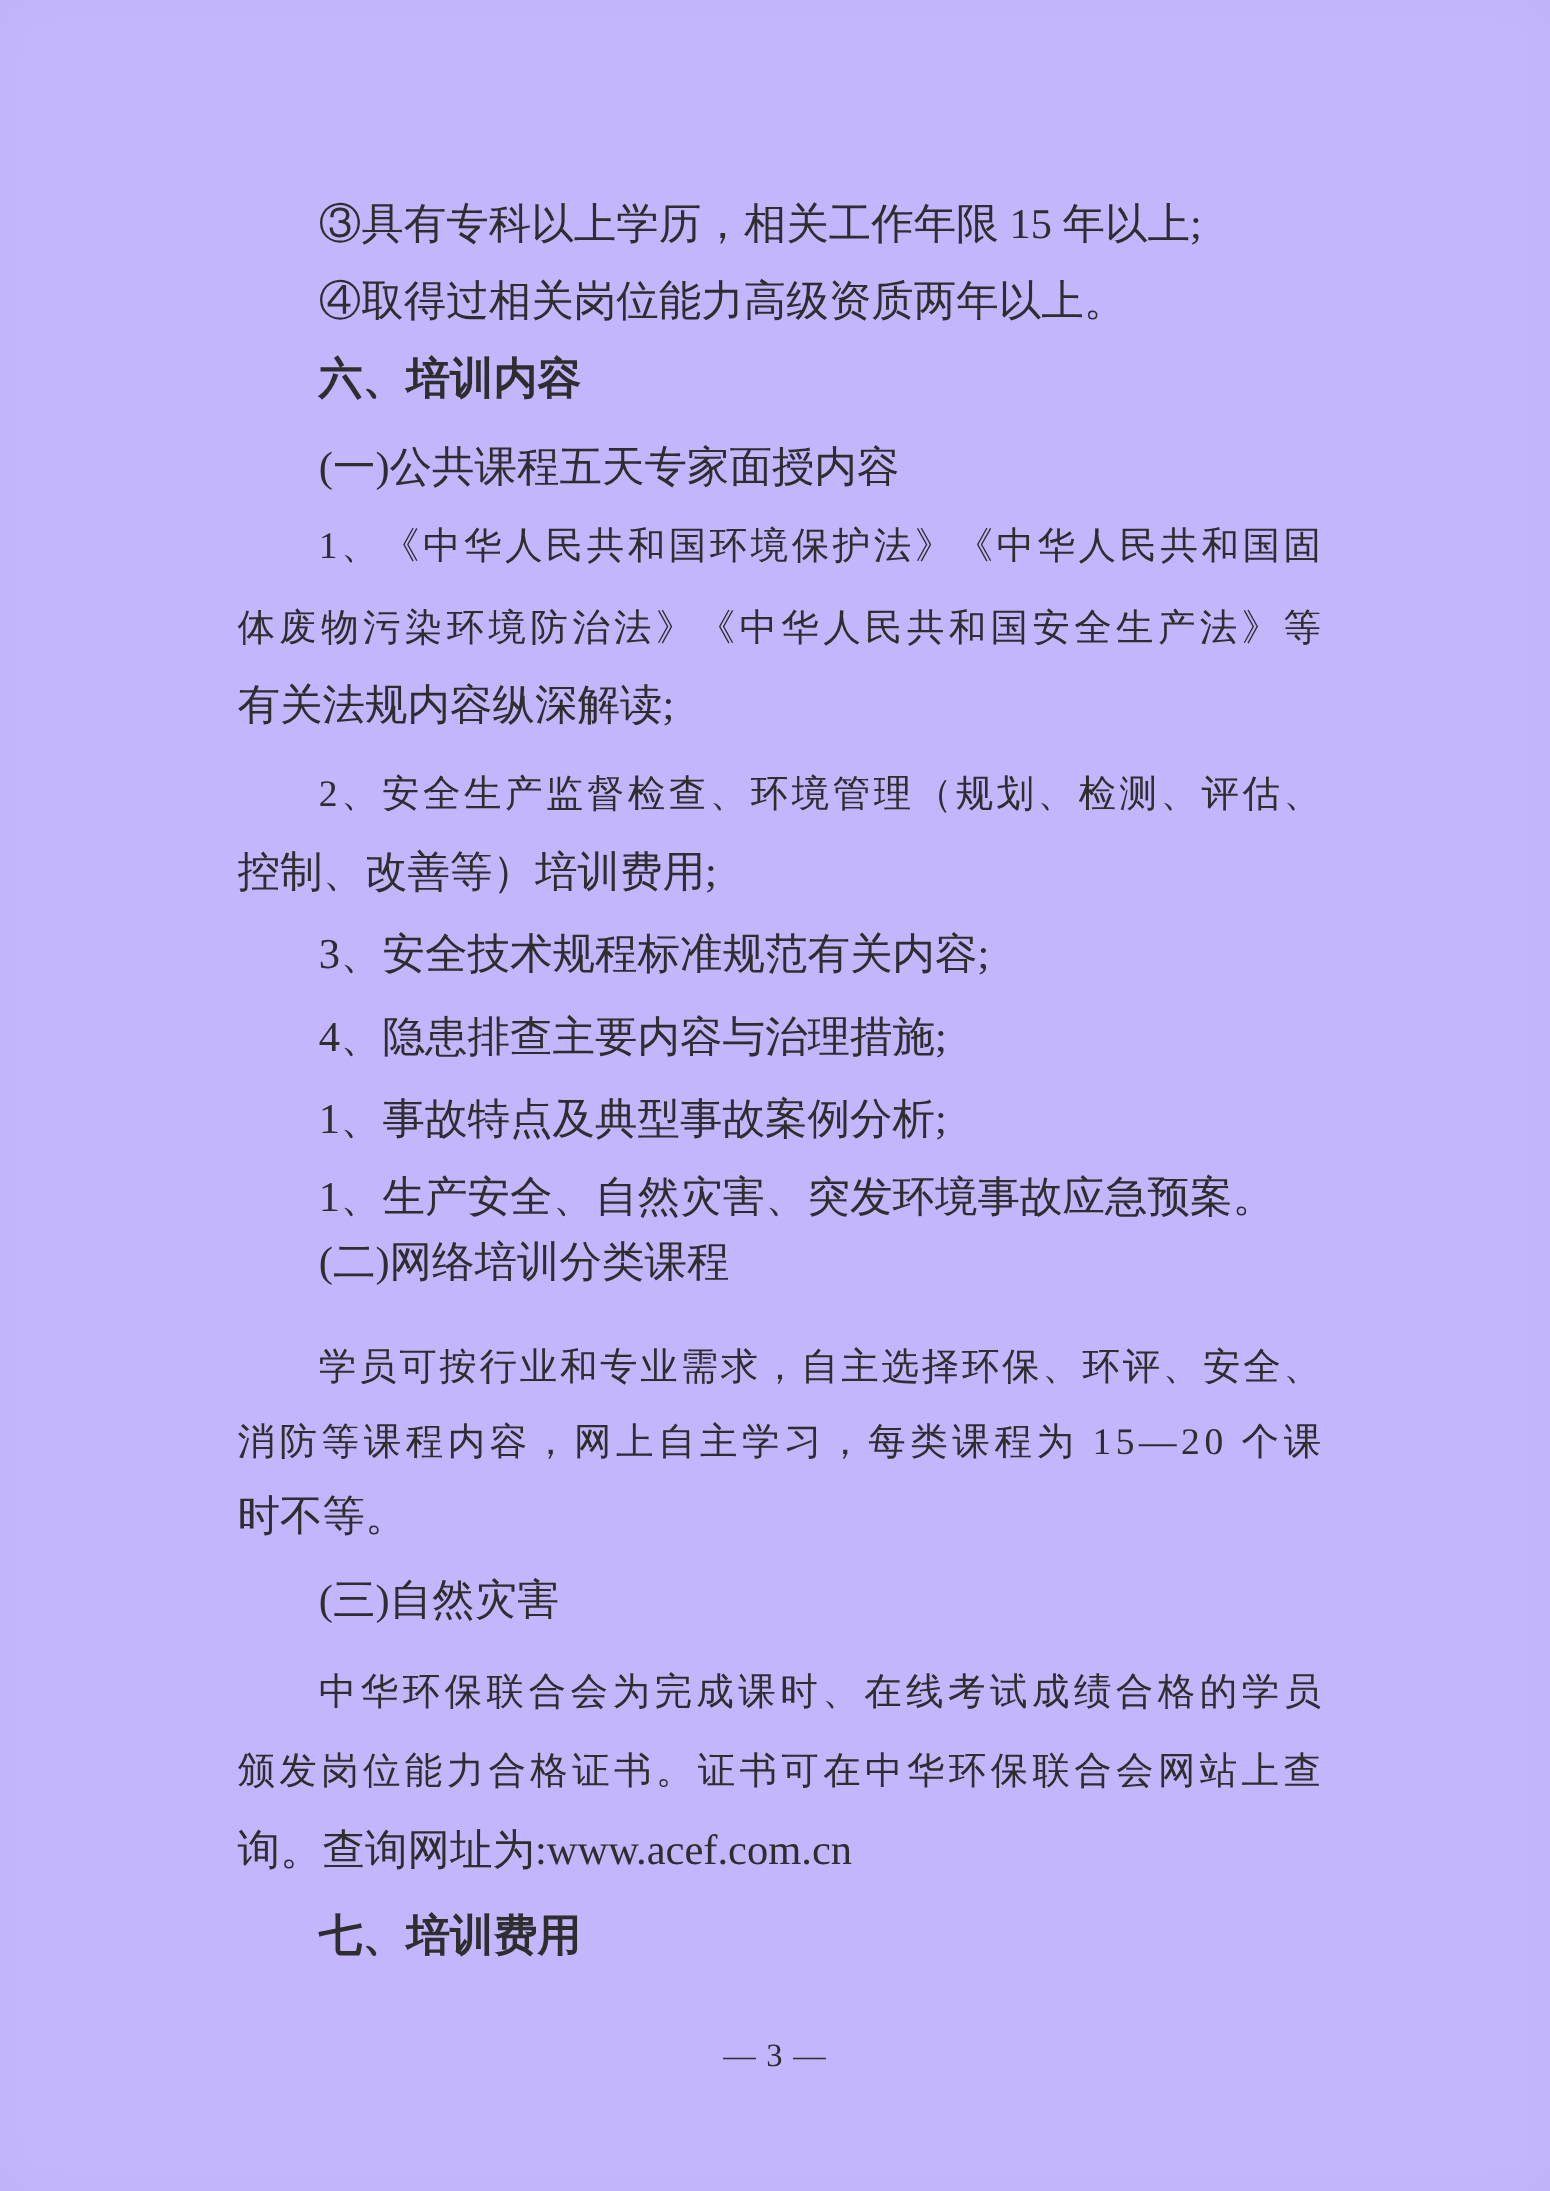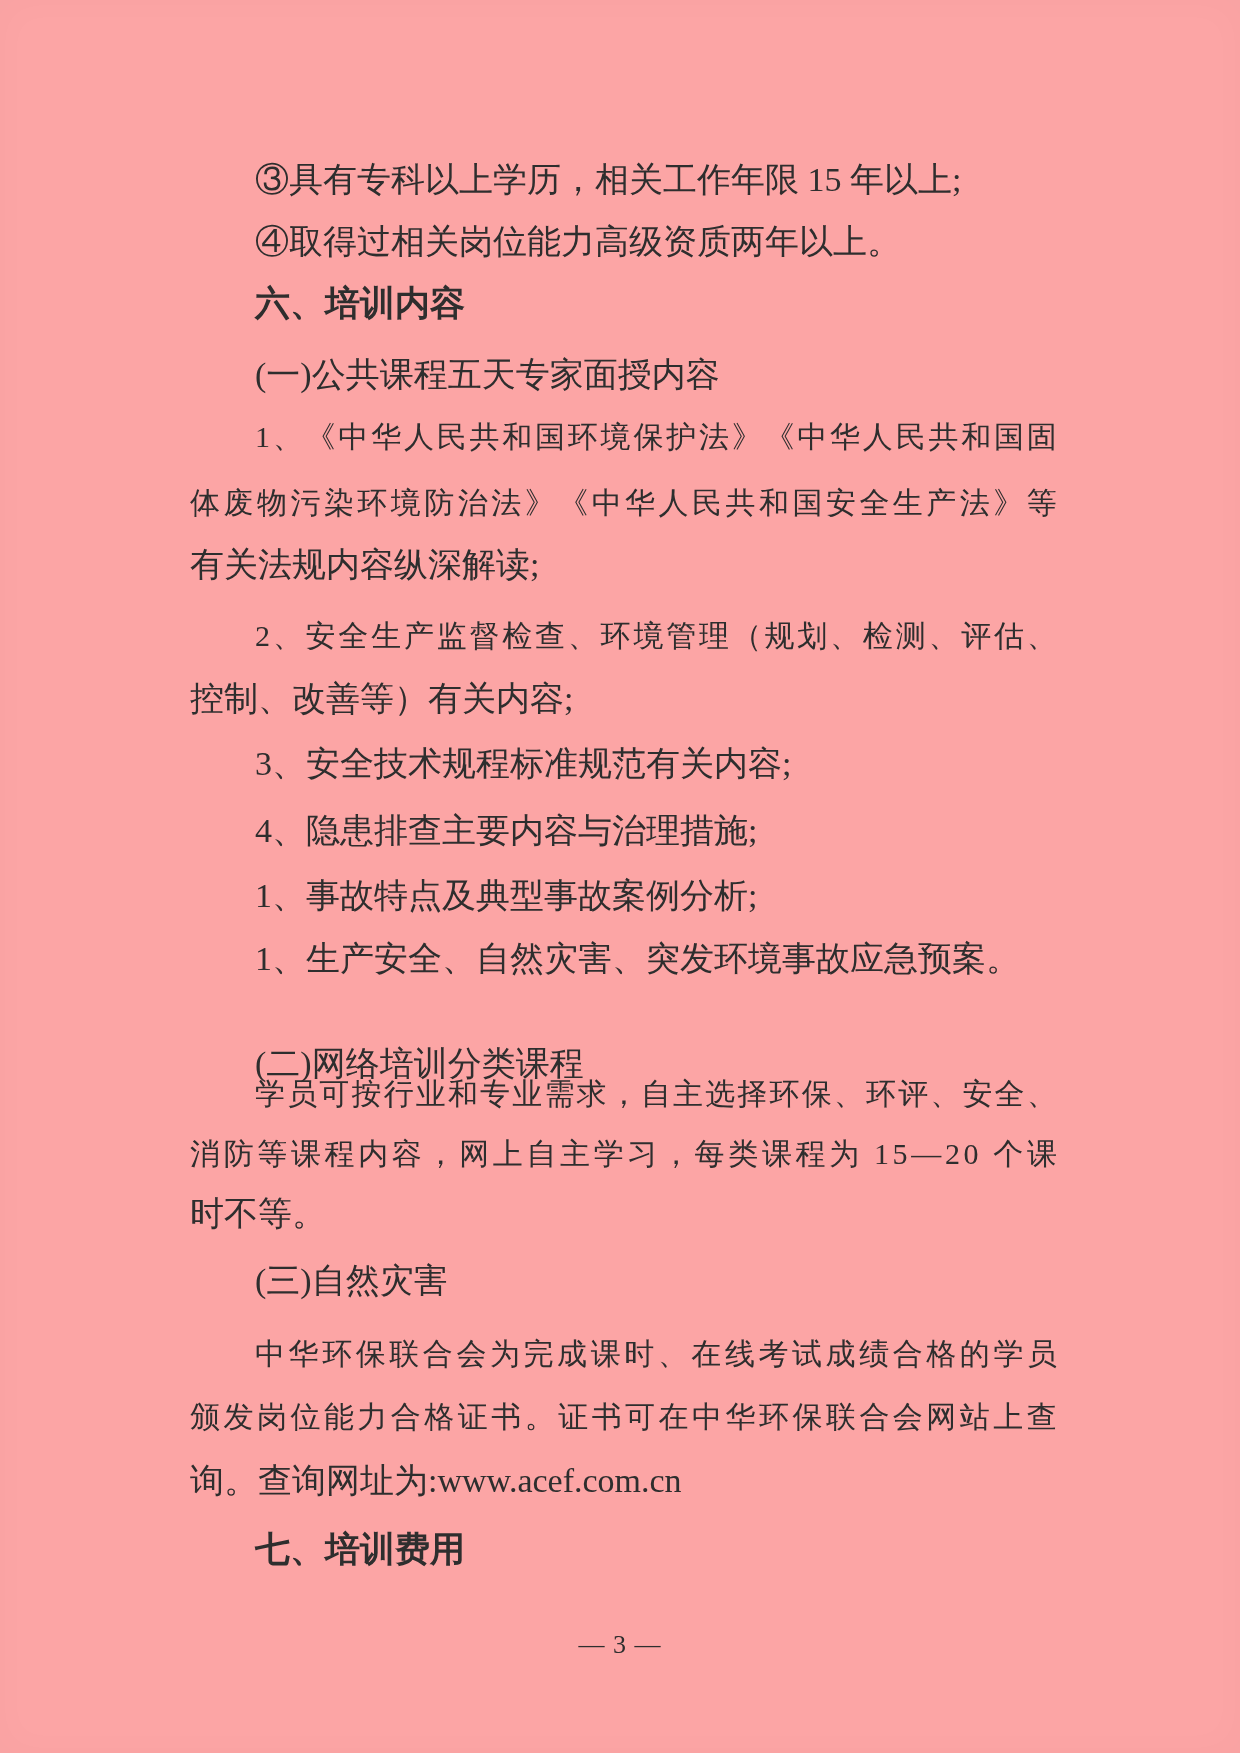--- a/index.html
+++ b/index.html
@@ -4,21 +4,21 @@
 <style>
   html,body{margin:0;padding:0;}
   body{
     width:1240px;height:1753px;
     background:#e9e9e9;
     font-family:"Liberation Serif","DejaVu Serif",serif;
   }
   .page{
     position:relative;
     width:1240px;height:1753px;
-    background:#fca5a5;
+    background:#c4b5fd;
     color:#2e2e2e;
     overflow:hidden;
     box-shadow:inset 0 0 40px rgba(0,0,0,0.02);
   }
   .line{
     position:absolute;
     height:44px;
     line-height:44px;
     font-size:34px;
     white-space:pre;
@@ -140,28 +140,28 @@
       <span>规</span>
       <span>划</span>
       <span>、</span>
       <span>检</span>
       <span>测</span>
       <span>、</span>
       <span>评</span>
       <span>估</span>
       <span>、</span>
     </div>
-  <div class="line cont" style="top:677px">控制、改善等）有关内容;</div>
+  <div class="line cont" style="top:677px">控制、改善等）培训费用;</div>
 
   <div class="line indent" style="top:742px">3、安全技术规程标准规范有关内容;</div>
   <div class="line indent" style="top:809px">4、隐患排查主要内容与治理措施;</div>
   <div class="line indent" style="top:874px">1、事故特点及典型事故案例分析;</div>
   <div class="line indent" style="top:937px">1、生产安全、自然灾害、突发环境事故应急预案。</div>
 
-  <div class="line indent" style="top:1042px">(二)网络培训分类课程</div>
+  <div class="line indent" style="top:989px">(二)网络培训分类课程</div>
 
   <div class="line indent justify" style="top:1072px">
       <span>学</span>
       <span>员</span>
       <span>可</span>
       <span>按</span>
       <span>行</span>
       <span>业</span>
       <span>和</span>
       <span>专</span>

